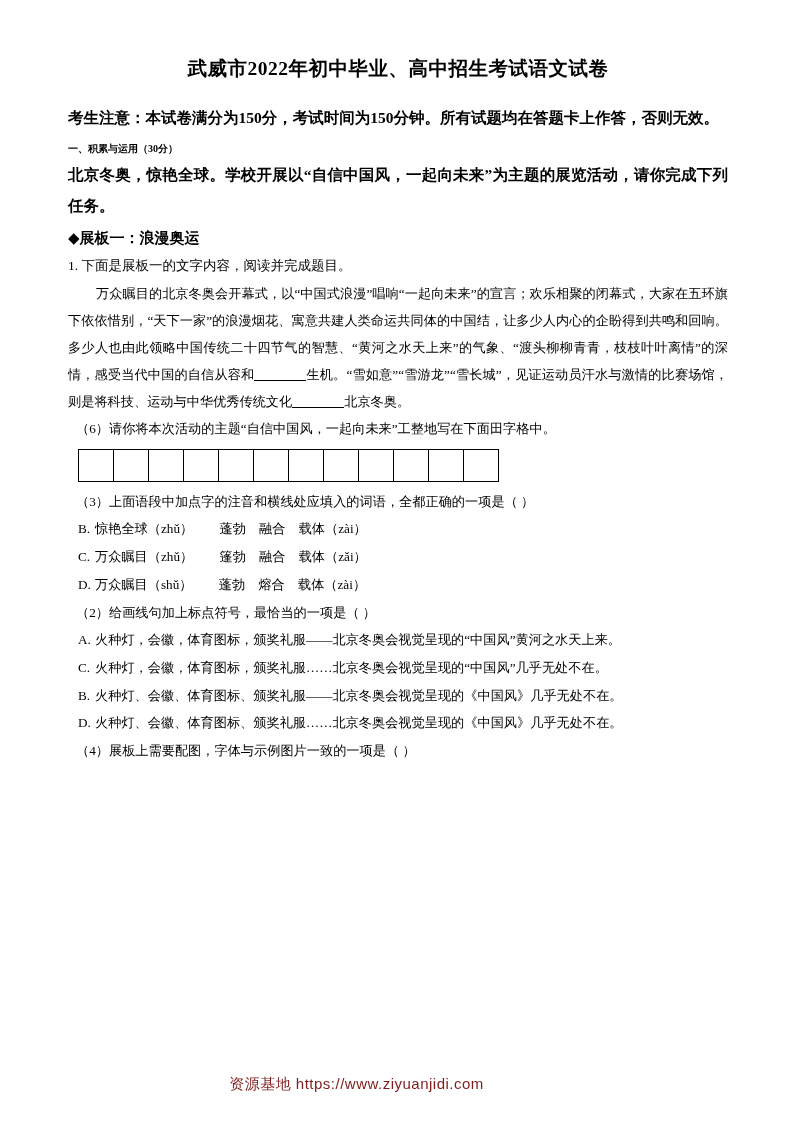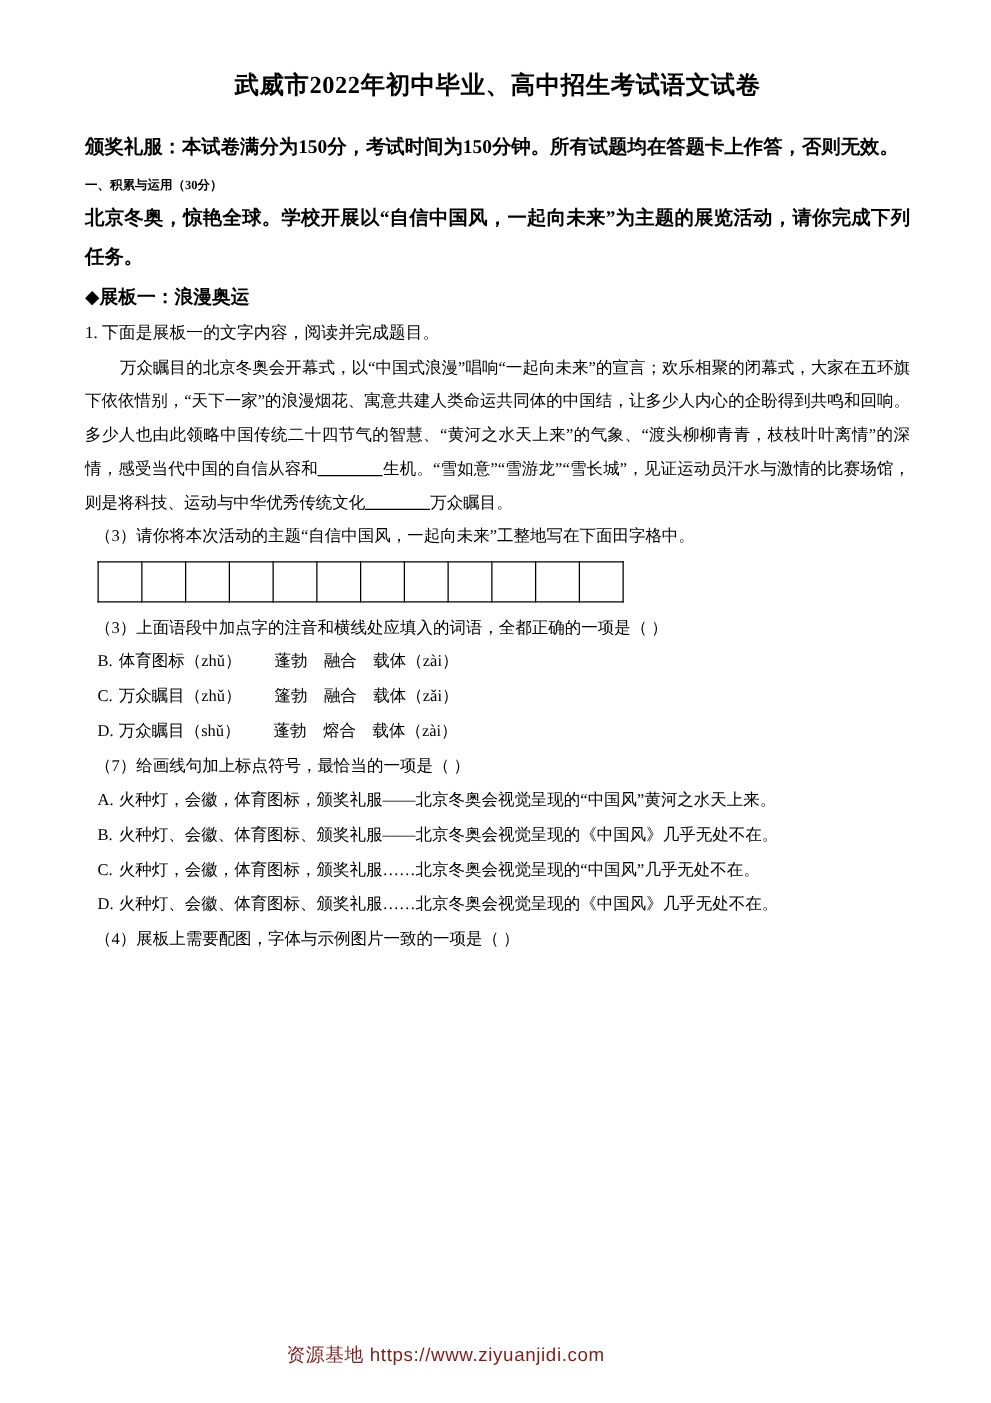--- a/index.html
+++ b/index.html
@@ -125,36 +125,36 @@
   .spacer-xs { height: 2px; }
 </style>
 </head>
 <body>
 
 <div class="page">
   <div class="content">
 
     <h1 class="doc-title">武威市2022年初中毕业、高中招生考试语文试卷</h1>
 
-    <p class="bold-para">颁奖礼服：本试卷满分为150分，考试时间为150分钟。所有试题均在答题卡上作答，否则无效。</p>
+    <p class="bold-para">考生注意：本试卷满分为150分，考试时间为150分钟。所有试题均在答题卡上作答，否则无效。</p>
 
     <div class="spacer-xs"></div>
 
     <p class="section-head">一、积累与运用（30分）</p>
 
     <p class="bold-para">北京冬奥，惊艳全球。学校开展以“自信中国风，一起向未来”为主题的展览活动，请你完成下列任务。</p>
 
     <p class="board-head">◆展板一：浪漫奥运</p>
 
     <p class="q-line">1. 下面是展板一的文字内容，阅读并完成题目。</p>
 
-    <p class="body-para indent2"><span>万众瞩目的北京冬奥会开幕式，以“中国式浪漫”唱响“一起向未来”的宣言；欢乐相聚的闭幕式，大家在五环旗下依依惜别，“天下一家”的浪漫烟花、寓意共建人类命运共同体的中国结，让多少人内心的企盼得到共鸣和回响。多少人也由此领略中国传统二十四节气的智慧、“黄河之水天上来”的气象、“渡头柳柳青青，枝枝叶叶离情”的深情，感受当代中国的自信从容和</span><span class="blank"></span><span>生机。“雪如意”“雪游龙”“雪长城”，见证运动员汗水与激情的比赛场馆，则是将科技、运动与中华优秀传统文化</span><span class="blank"></span><span>万众瞩目。</span></p>
+    <p class="body-para indent2"><span>万众瞩目的北京冬奥会开幕式，以“中国式浪漫”唱响“一起向未来”的宣言；欢乐相聚的闭幕式，大家在五环旗下依依惜别，“天下一家”的浪漫烟花、寓意共建人类命运共同体的中国结，让多少人内心的企盼得到共鸣和回响。多少人也由此领略中国传统二十四节气的智慧、“黄河之水天上来”的气象、“渡头柳柳青青，枝枝叶叶离情”的深情，感受当代中国的自信从容和</span><span class="blank"></span><span>生机。“雪如意”“雪游龙”“雪长城”，见证运动员汗水与激情的比赛场馆，则是将科技、运动与中华优秀传统文化</span><span class="blank"></span><span>北京冬奥。</span></p>
 
 
-    <p class="sub-q">（3）请你将本次活动的主题“自信中国风，一起向未来”工整地写在下面田字格中。</p>
+    <p class="sub-q">（6）请你将本次活动的主题“自信中国风，一起向未来”工整地写在下面田字格中。</p>
 
     <div class="tianzi-wrap">
       <table class="tianzi">
         <tbody>
             <tr>
           <td></td>
           <td></td>
           <td></td>
           <td></td>
           <td></td>
@@ -165,29 +165,29 @@
           <td></td>
           <td></td>
           <td></td>
         </tr>
       </tbody>
         </table>
     </div>
 
     <p class="sub-q">（3）上面语段中加点字的注音和横线处应填入的词语，全都正确的一项是（    ）</p>
 
-    <p class="opt-line"><span class="opt-letter">B.</span><span>体育图标（zhǔ）　　蓬勃　融合　载体（zài）</span></p>
+    <p class="opt-line"><span class="opt-letter">B.</span><span>惊艳全球（zhǔ）　　蓬勃　融合　载体（zài）</span></p>
     <p class="opt-line"><span class="opt-letter">C.</span><span>万众瞩目（zhǔ）　　篷勃　融合　载体（zǎi）</span></p>
     <p class="opt-line"><span class="opt-letter">D.</span><span>万众瞩目（shǔ）　　蓬勃　熔合　载体（zài）</span></p>
 
-    <p class="sub-q">（7）给画线句加上标点符号，最恰当的一项是（    ）</p>
+    <p class="sub-q">（2）给画线句加上标点符号，最恰当的一项是（    ）</p>
 
     <p class="opt-line"><span class="opt-letter">A.</span><span>火种灯，会徽，体育图标，颁奖礼服——北京冬奥会视觉呈现的“中国风”黄河之水天上来。</span></p>
+    <p class="opt-line"><span class="opt-letter">C.</span><span>火种灯，会徽，体育图标，颁奖礼服……北京冬奥会视觉呈现的“中国风”几乎无处不在。</span></p>
     <p class="opt-line"><span class="opt-letter">B.</span><span>火种灯、会徽、体育图标、颁奖礼服——北京冬奥会视觉呈现的《中国风》几乎无处不在。</span></p>
-    <p class="opt-line"><span class="opt-letter">C.</span><span>火种灯，会徽，体育图标，颁奖礼服……北京冬奥会视觉呈现的“中国风”几乎无处不在。</span></p>
     <p class="opt-line"><span class="opt-letter">D.</span><span>火种灯、会徽、体育图标、颁奖礼服……北京冬奥会视觉呈现的《中国风》几乎无处不在。</span></p>
 
     <p class="sub-q">（4）展板上需要配图，字体与示例图片一致的一项是（    ）</p>
 
   </div>
 
   <div class="watermark">资源基地 https://www.ziyuanjidi.com</div>
 </div>
 
 </body></html>

